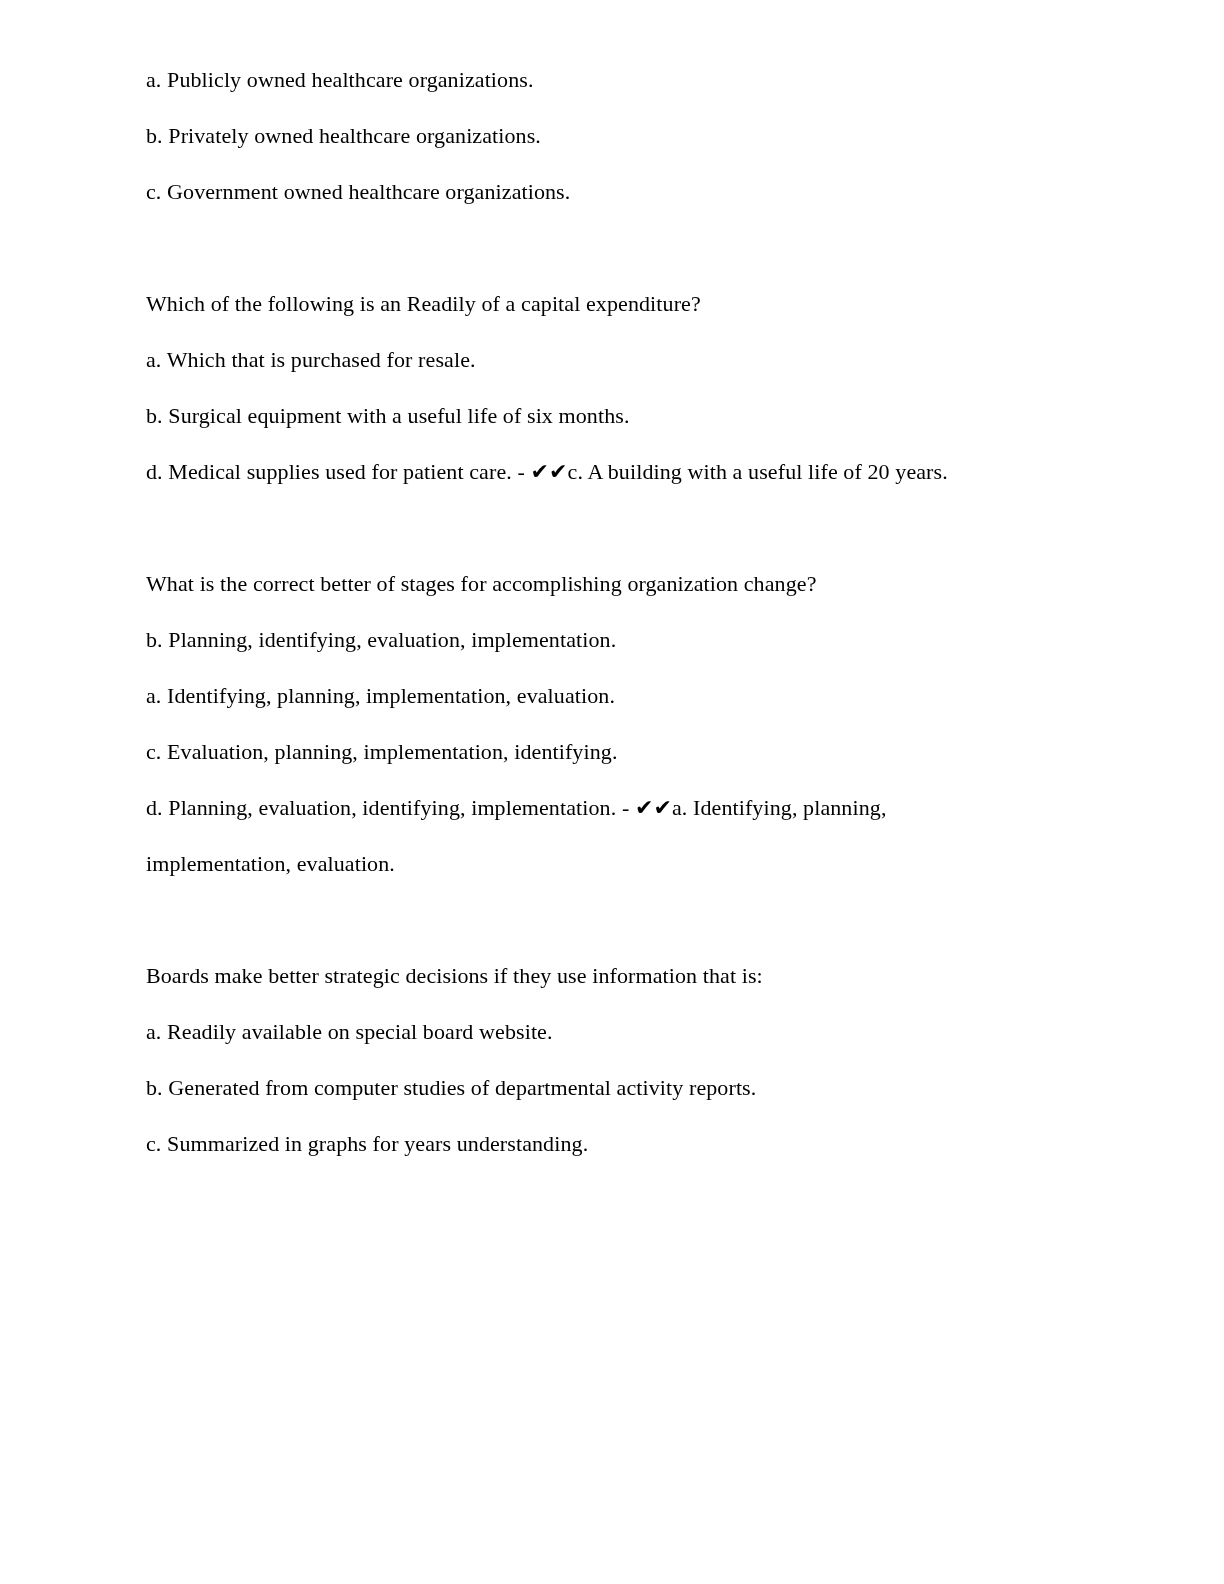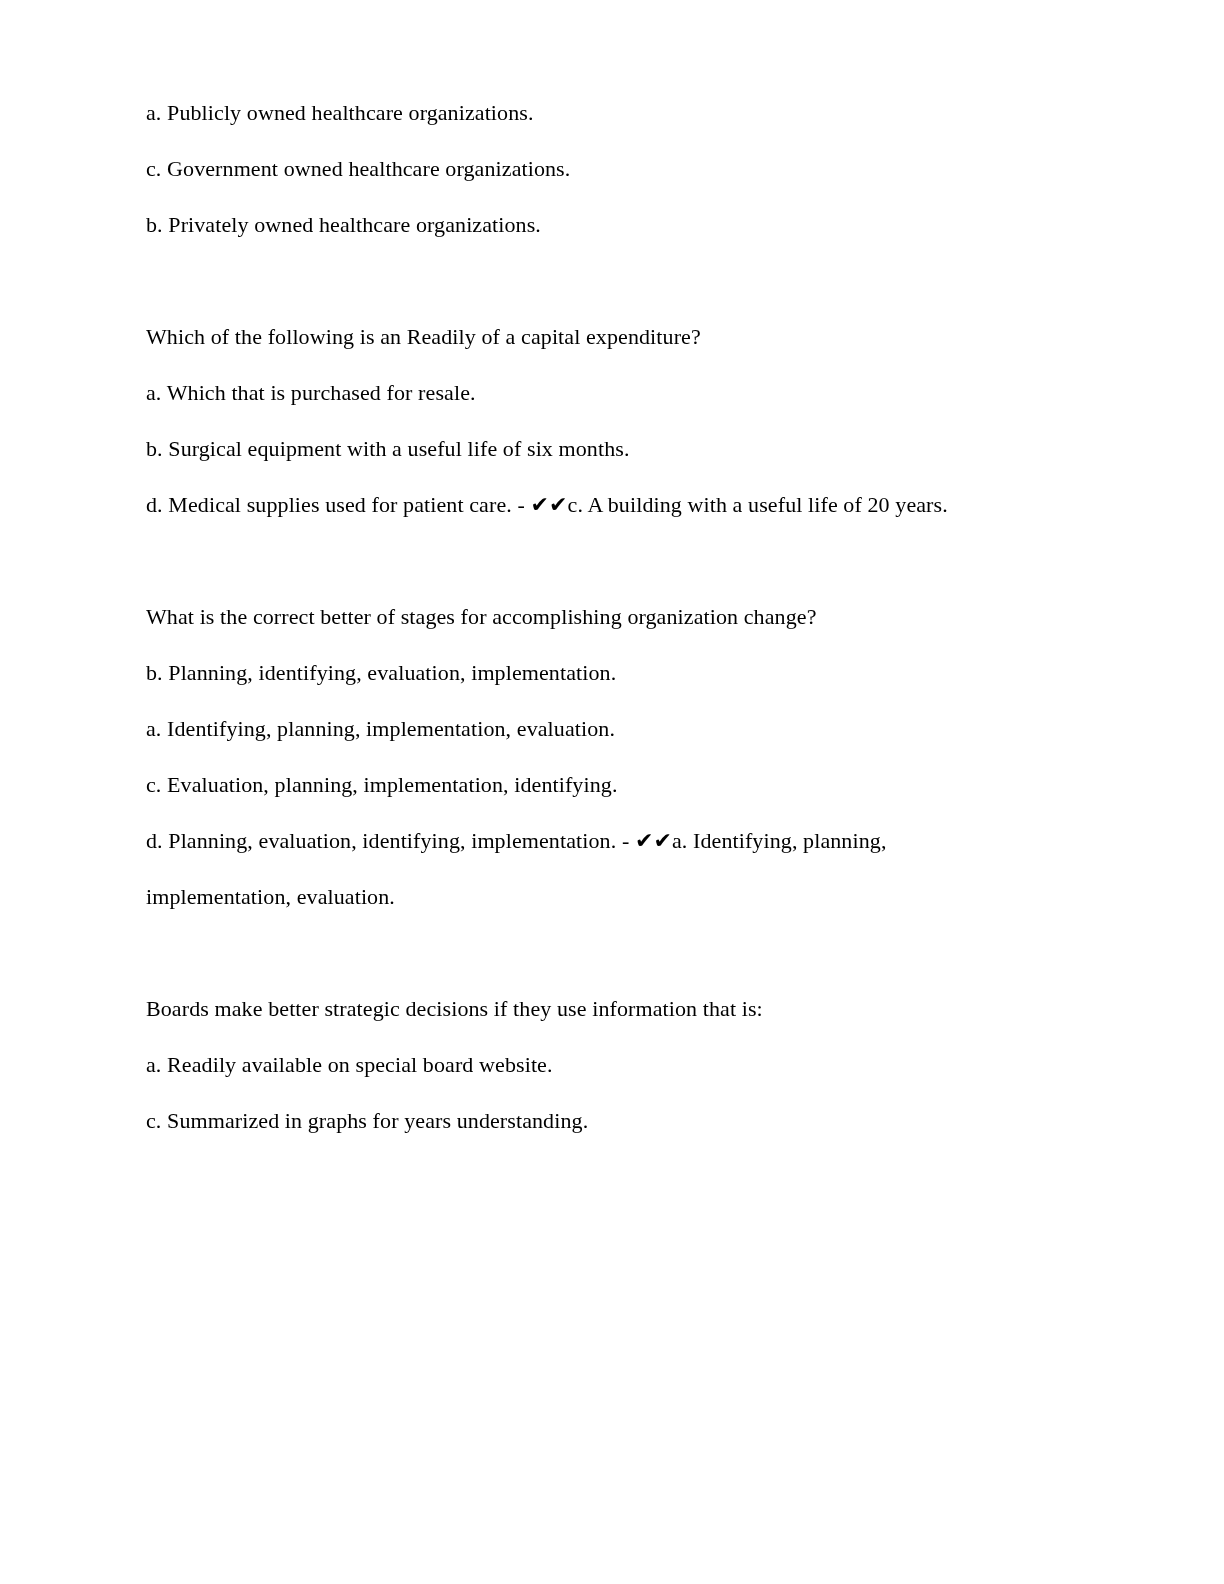--- a/index.html
+++ b/index.html
@@ -11,21 +11,21 @@
     width: 1224px;
     height: 1584px;
     color: #000000;
     font-family: "Liberation Serif", "DejaVu Serif", serif;
     overflow: hidden;
   }
   .page {
     box-sizing: border-box;
     width: 1224px;
     height: 1584px;
-    padding: 101px 60px 0 146px;
+    padding: 68px 60px 0 146px;
     background: #ffffff;
   }
   .block {
     overflow: hidden;       
     margin: 0 0 56px 0;
   }
   .line {
     margin: 0 0 32px 0;
     font-size: 22px;
     line-height: 24px;
@@ -33,22 +33,22 @@
     letter-spacing: 0.1px;
   }
 </style>
 </head>
 <body>
 
 <main class="page">
 
   <section class="block">
     <p class="line">a. Publicly owned healthcare organizations.</p>
+    <p class="line">b. Privately owned healthcare organizations.</p>
     <p class="line">c. Government owned healthcare organizations.</p>
-    <p class="line">b. Privately owned healthcare organizations.</p>
   </section>
 
   <section class="block">
     <p class="line">Which of the following is an Readily of a capital expenditure?</p>
     <p class="line">a. Which that is purchased for resale.</p>
     <p class="line">b. Surgical equipment with a useful life of six months.</p>
     <p class="line">d. Medical supplies used for patient care. - ✔✔c. A building with a useful life of 20 years.</p>
   </section>
 
   <section class="block">
@@ -56,16 +56,17 @@
     <p class="line">b. Planning, identifying, evaluation, implementation.</p>
     <p class="line">a. Identifying, planning, implementation, evaluation.</p>
     <p class="line">c. Evaluation, planning, implementation, identifying.</p>
     <p class="line">d. Planning, evaluation, identifying, implementation. - ✔✔a. Identifying, planning,</p>
     <p class="line">implementation, evaluation.</p>
   </section>
 
   <section class="block">
     <p class="line">Boards make better strategic decisions if they use information that is:</p>
     <p class="line">a. Readily available on special board website.</p>
+    <p class="line">b. Generated from computer studies of departmental activity reports.</p>
     <p class="line">c. Summarized in graphs for years understanding.</p>
   </section>
 
 </main>
 
 </body></html>

